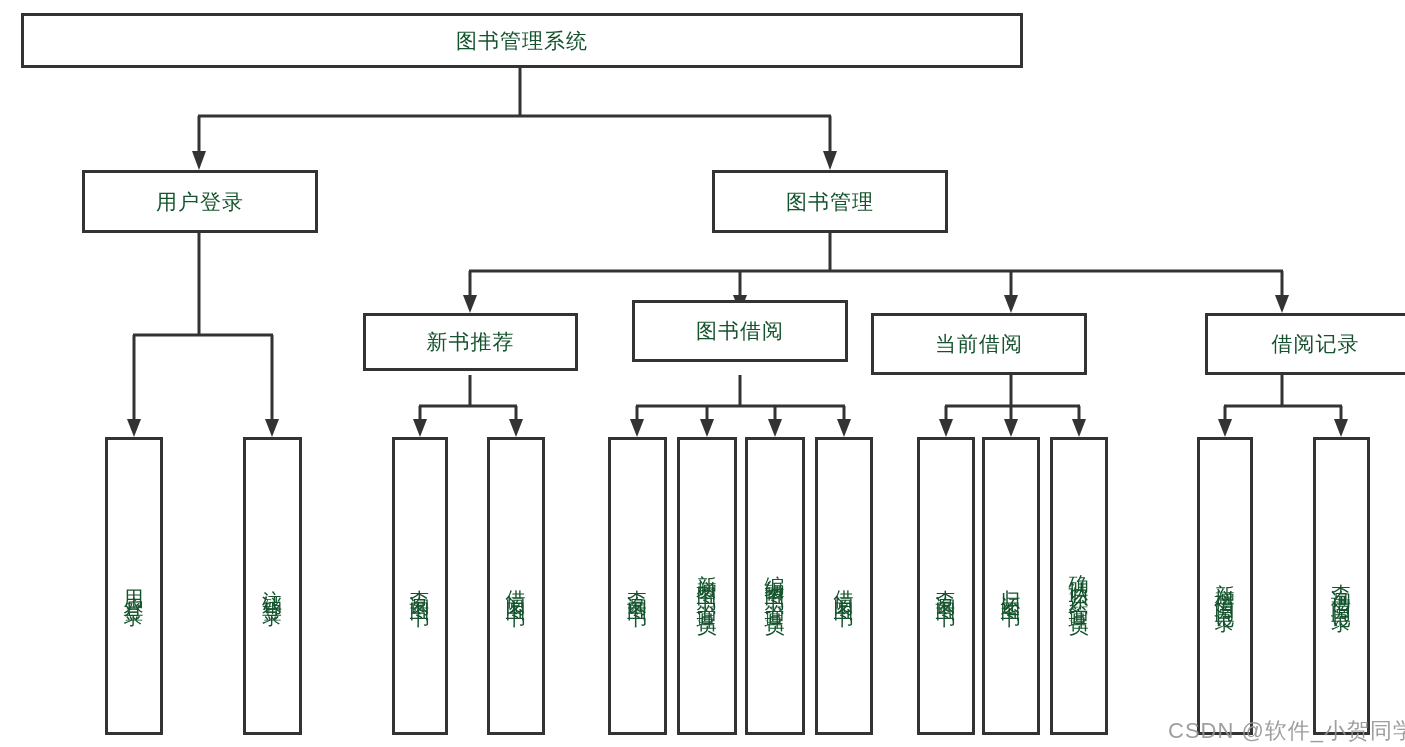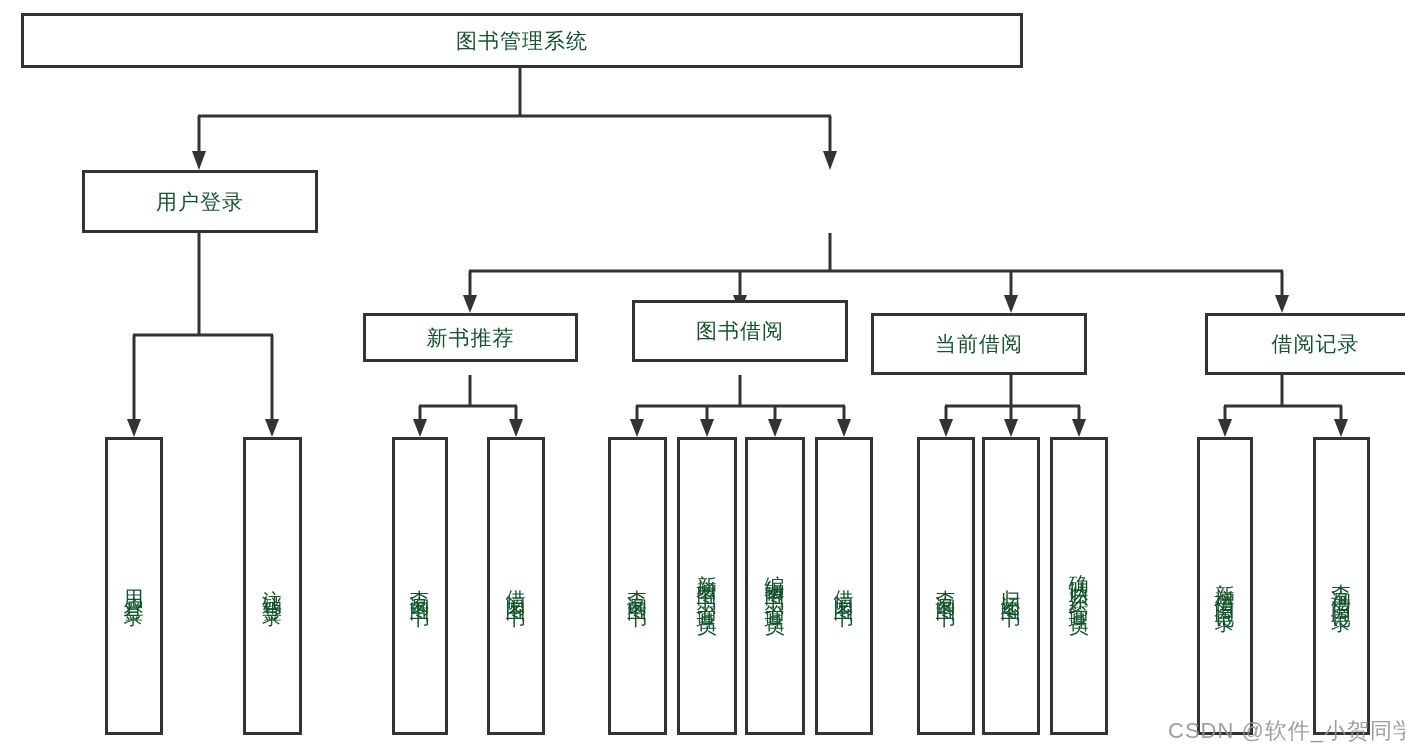--- a/index.html
+++ b/index.html
@@ -43,21 +43,21 @@
     padding: 10px 0;
   }
 
   .root-node  { left: 21px;  top: 13px;  width: 1002px; height: 55px; font-size: 22px; }
 
   
   .n-user-login { left: 82px;  top: 170px; width: 236px; height: 63px; }
   .n-book-mgmt  { left: 712px; top: 170px; width: 236px; height: 63px; }
 
   
-  .n-newbook  { left: 363px;  top: 313px; width: 215px; height: 49px; }
+  .n-newbook  { left: 363px;  top: 313px; width: 215px; height: 58px; }
   .n-borrow   { left: 632px;  top: 300px; width: 216px; height: 62px; }
   .n-current  { left: 871px;  top: 313px; width: 216px; height: 62px; }
   .n-records  { left: 1205px; top: 313px; width: 213px; height: 62px; padding-left: 8px; }
 
   
   .leaf { top: 437px; height: 298px; }
   .lf-1  { left: 105px;  width: 58px; }
   .lf-2  { left: 243px;  width: 59px; }
   .lf-3  { left: 392px;  width: 56px; }
   .lf-4  { left: 487px;  width: 58px; }
@@ -152,20 +152,21 @@
       <path d="M1004 419 L1018 419 L1011 437 Z"></path>
       <path d="M1072 419 L1086 419 L1079 437 Z"></path>
       <path d="M1218 419 L1232 419 L1225 437 Z"></path>
       <path d="M1334 419 L1348 419 L1341 437 Z"></path>
     </g>
   </svg>
 
   <div class="node h root-node">图书管理系统</div>
 
   <div class="node h n-user-login">用户登录</div>
+  <div class="node h n-book-mgmt">图书管理</div>
 
   <div class="node h n-newbook">新书推荐</div>
   <div class="node h n-borrow">图书借阅</div>
   <div class="node h n-current">当前借阅</div>
   <div class="node h n-records">借阅记录</div>
 
   <div class="node v leaf lf-1">用户登录</div>
   <div class="node v leaf lf-2">注销登录</div>
 
   <div class="node v leaf lf-3">查询图书</div>

